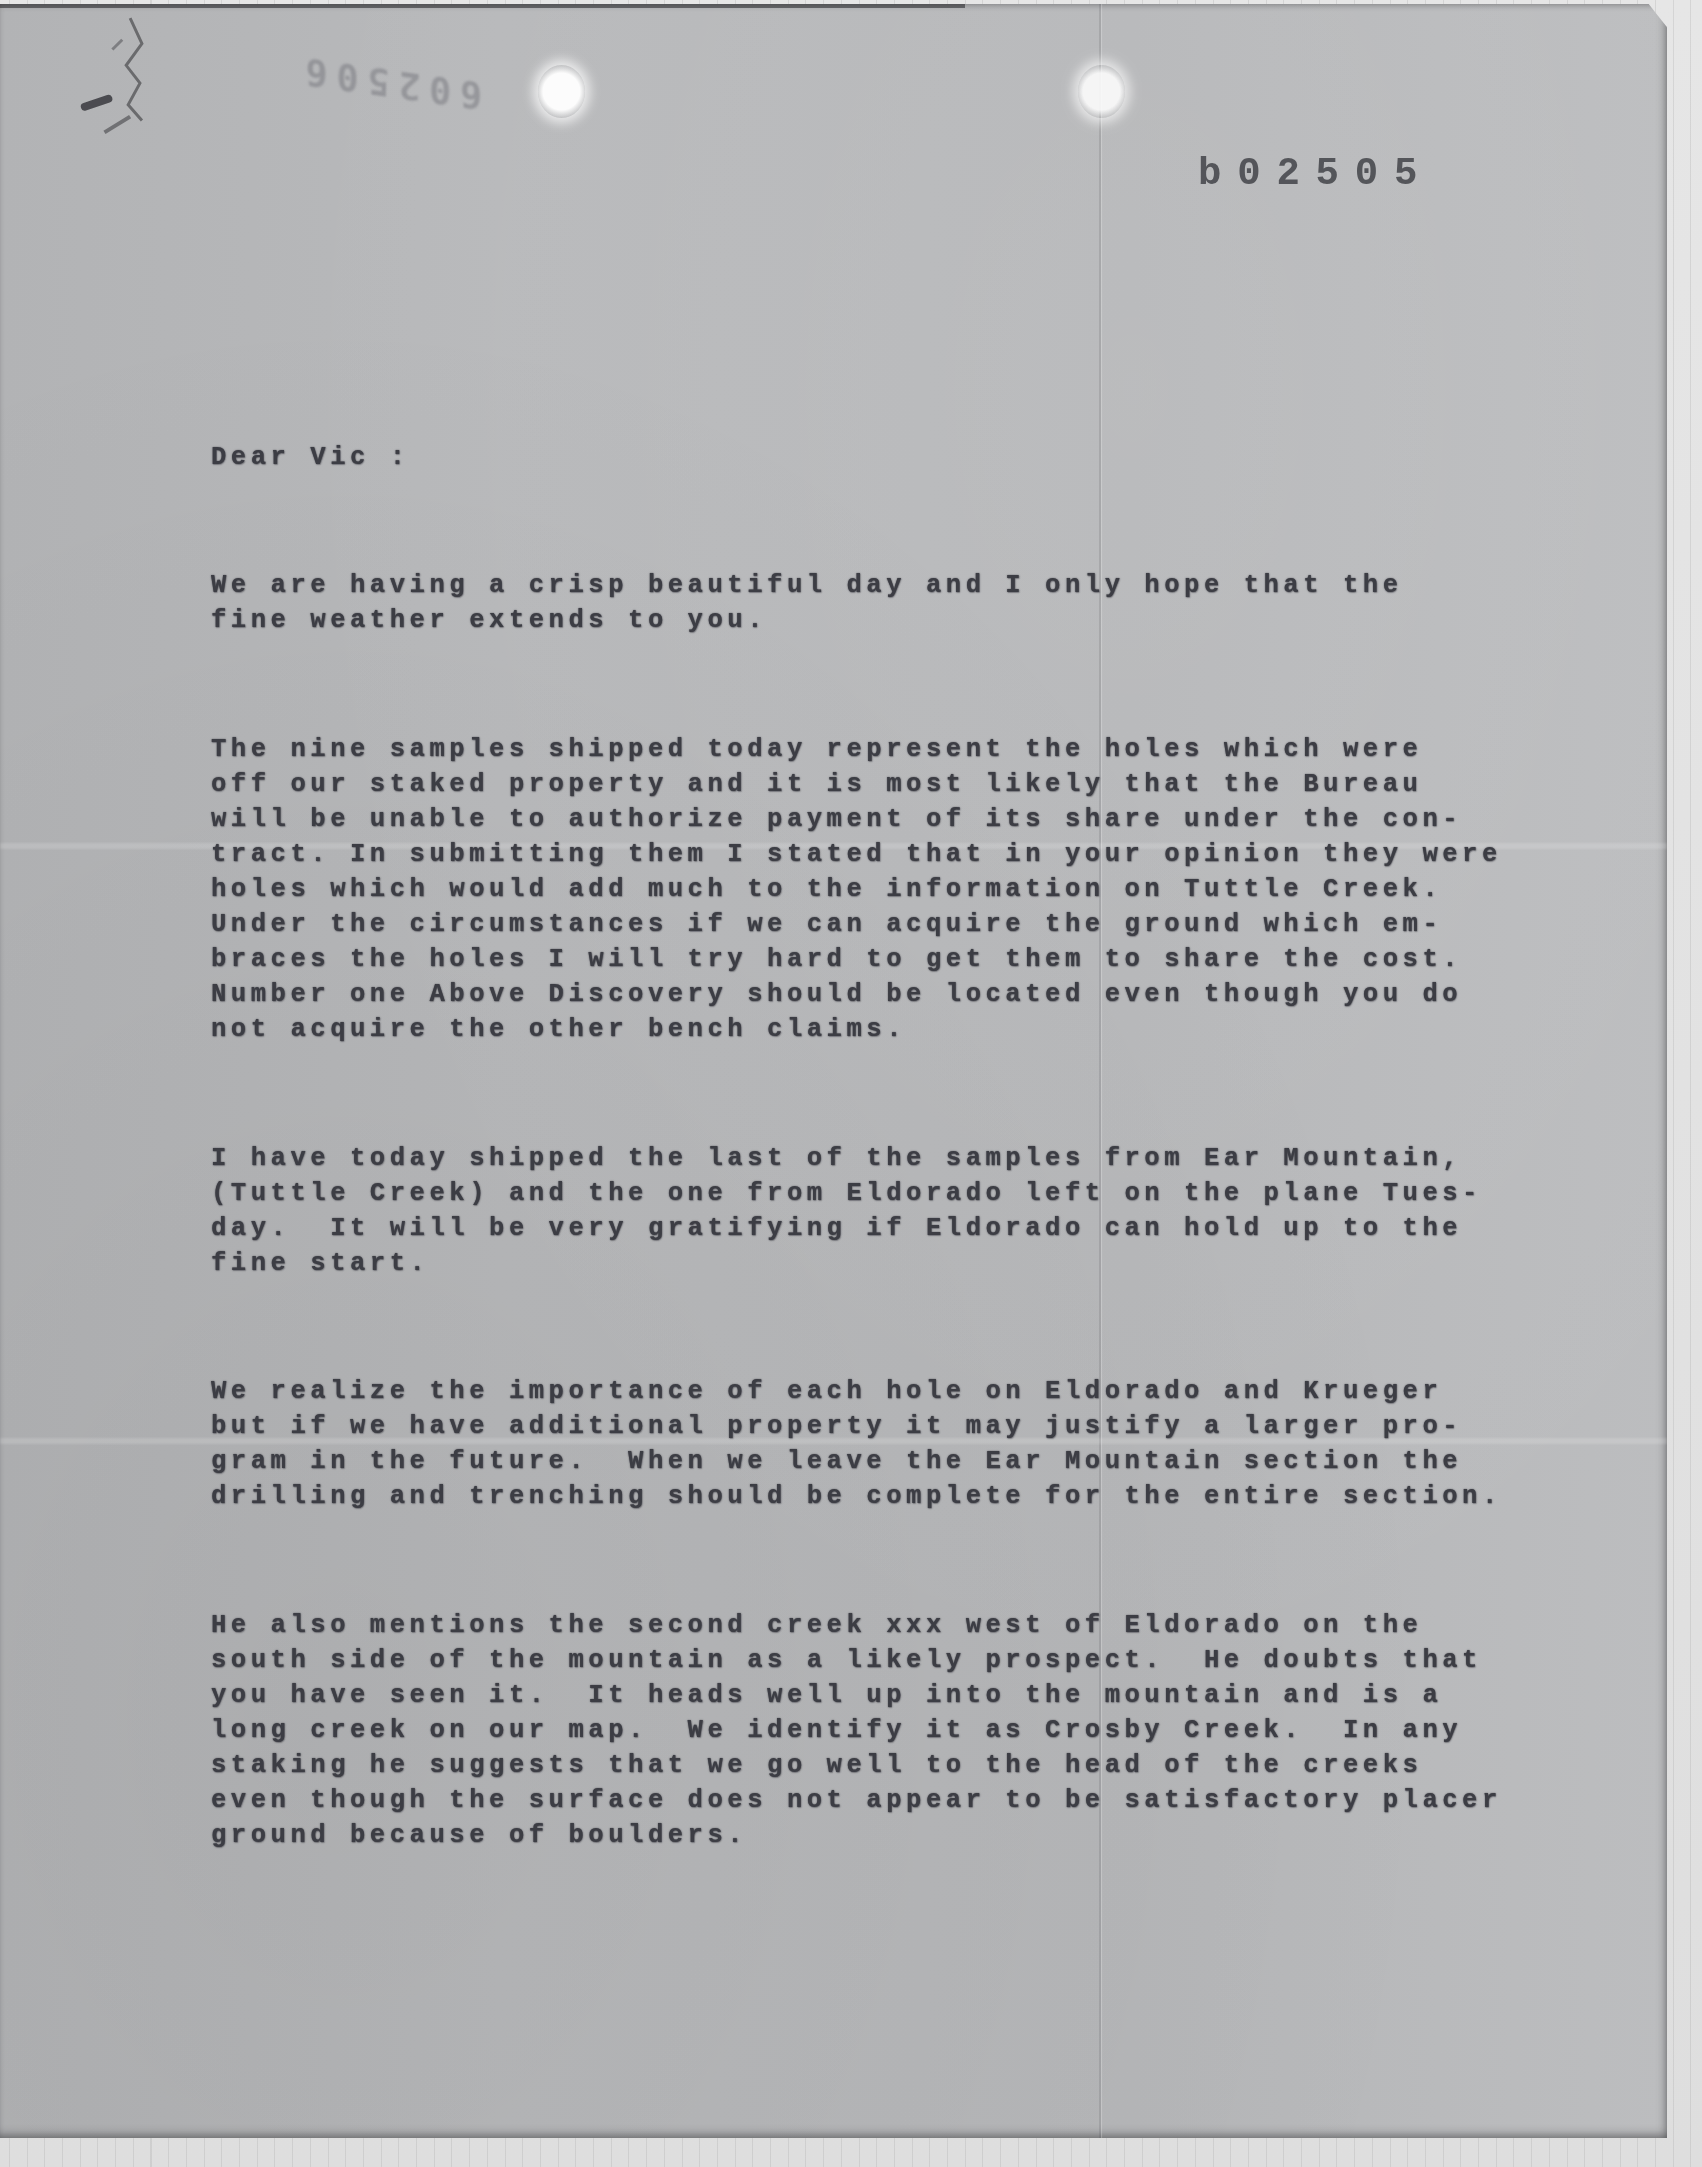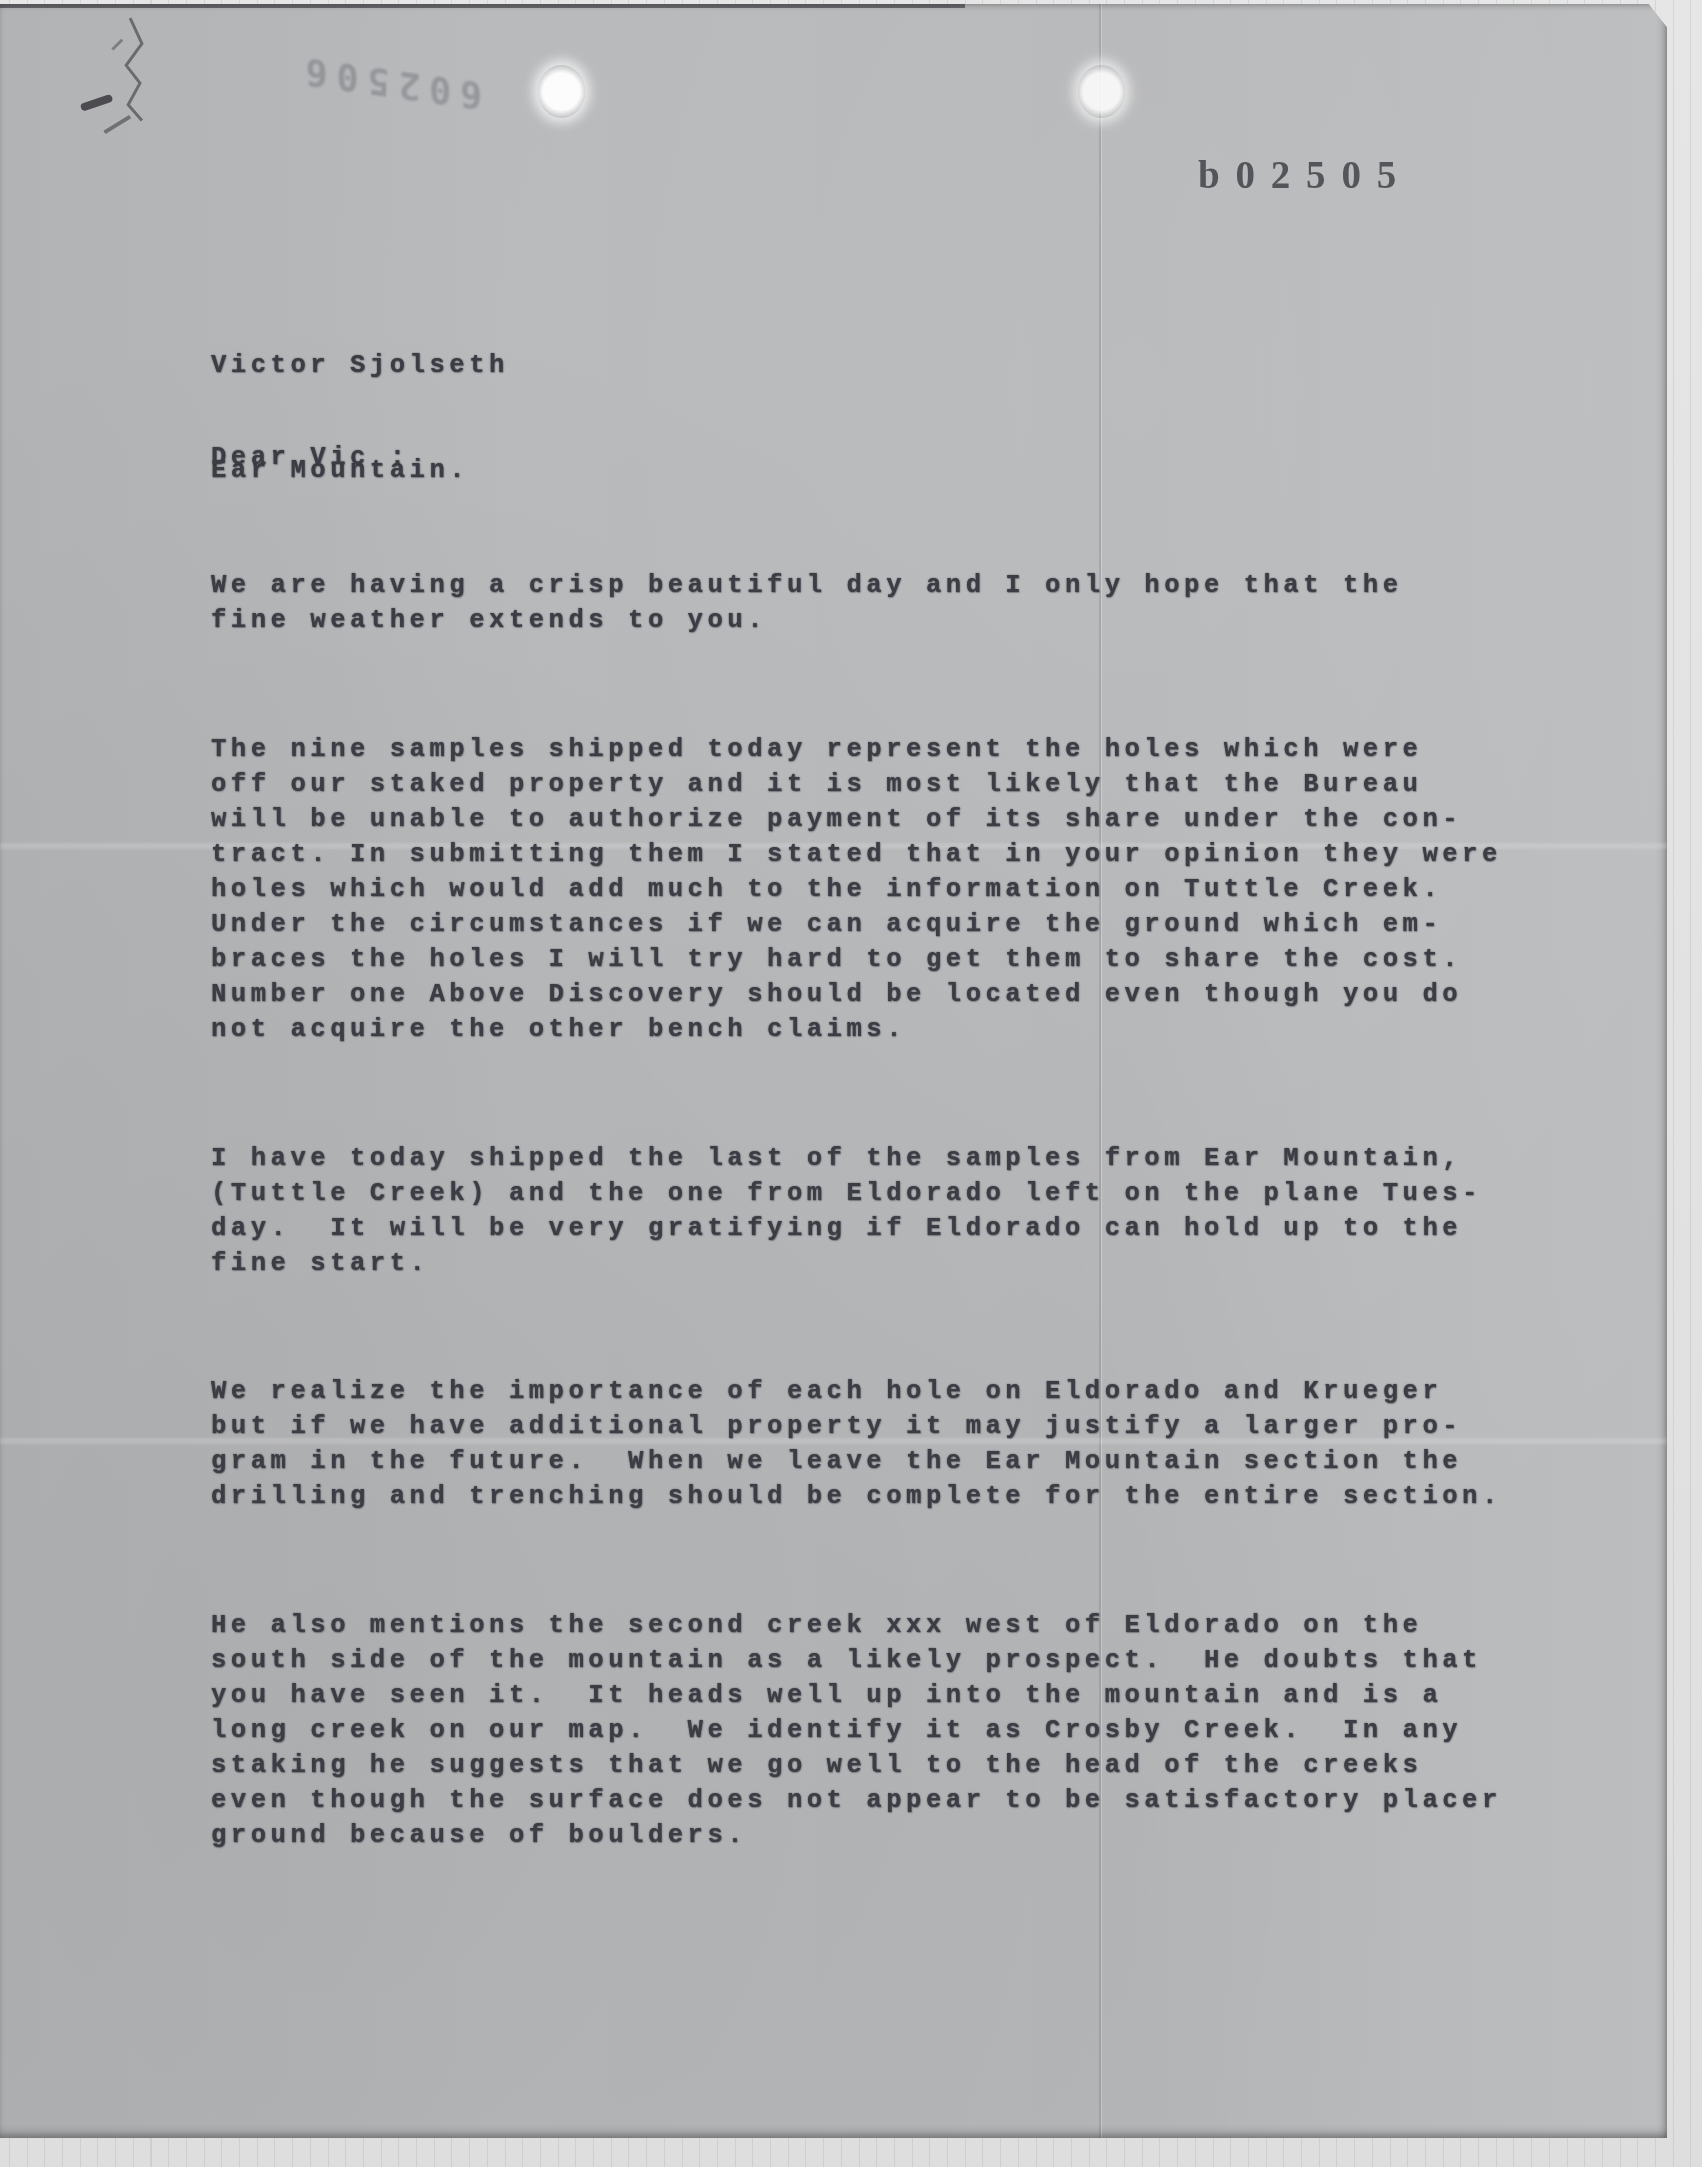--- a/index.html
+++ b/index.html
@@ -17,21 +17,21 @@
         box-shadow:inset -6.9px 0 8.9px -4.9px rgba(60,60,62,.45), inset 0 -8.9px 9.9px -5.9px rgba(55,55,57,.55), inset 0 3.9px 5.9px -3px rgba(40,40,42,.35);}
   .topline{position:absolute;left:0;top:0;width:965px;height:3.9px;background:rgba(35,35,38,.55);}
   .fold-v{position:absolute;top:0;width:2px;height:100%;background:rgba(70,70,76,.16);box-shadow:1px 0 1px rgba(255,255,255,.25);}
   .band-h{position:absolute;left:0;width:100%;height:5.9px;background:rgba(255,255,255,.16);filter:blur(1px);}
   .hole{position:absolute;width:47px;height:53px;border-radius:50%;
         background:radial-gradient(circle,#fcfcfc 52%,rgba(252,252,252,0) 78%);
         box-shadow:0 0 11.8px 4.9px rgba(255,255,255,.75);}
   .typed{font-family:"Liberation Mono", monospace;font-weight:700;color:#3c3d44;
          text-shadow:0 0 1.6px rgba(50,50,58,.75), 0.6px 0.6px 1.2px rgba(50,50,58,.35);
          letter-spacing:4.5px;font-size:25.6px;line-height:35px;white-space:pre-wrap;}
-  .stamp{position:absolute;left:1198px;top:148px;font-family:Liberation Serif, serif;
+  .stamp{position:absolute;left:1198px;top:148px;font-family:Liberation Mono, monospace;
          font-size:39px;font-weight:700;letter-spacing:15.8px;color:rgba(55,56,62,.78);
          filter:blur(0.4px);}
   .bleed{position:absolute;left:296px;top:57px;font-family:"DejaVu Sans Mono", monospace;
          font-size:37px;font-weight:700;letter-spacing:8.9px;color:rgba(70,70,80,.30);
          transform:rotate(188deg) skewX(7deg);filter:blur(1.3px);}
   .dateline{position:absolute;left:830px;top:193px;}
   .dateline .d2{margin-left:35px;}
   .address{position:absolute;left:211px;top:274px;}
   .bodytext{position:absolute;left:211px;top:366px;width:1325px;}
   .para{margin:23.6px 0 0 0;}
@@ -61,24 +61,20 @@
     </svg>
 
     <div class="bleed">602506</div>
 
     <div class="hole" style="left:538px;top:61px;"></div>
     <div class="hole" style="left:1078px;top:61px;opacity:.9;"></div>
 
     <div class="stamp">b02505</div>
 
 
-    <div class="address typed">
-      <div>Victor Sjolseth</div>
-      <div>Ear Mountain.</div>
-    </div>
 
     <div class="bodytext typed">
       <div class="salutation">Dear Vic :</div>
       <div class="para">We are having a crisp beautiful day and I only hope that the
 fine weather extends to you.</div>
       <div class="para">The nine samples shipped today represent the holes which were
 off our staked property and it is most likely that the Bureau
 will be unable to authorize payment of its share under the con-
 tract. In submitting them I stated that in your opinion they were
 holes which would add much to the information on Tuttle Creek.

